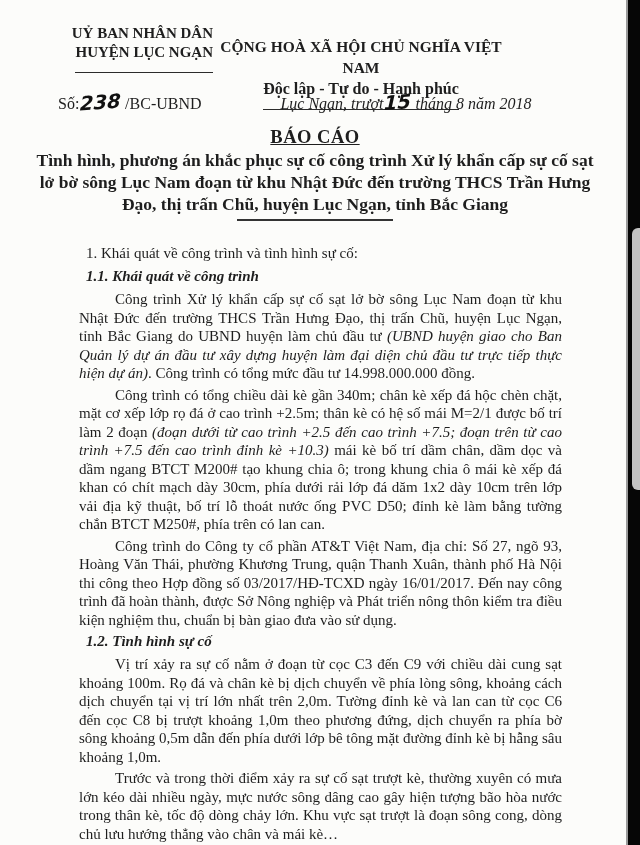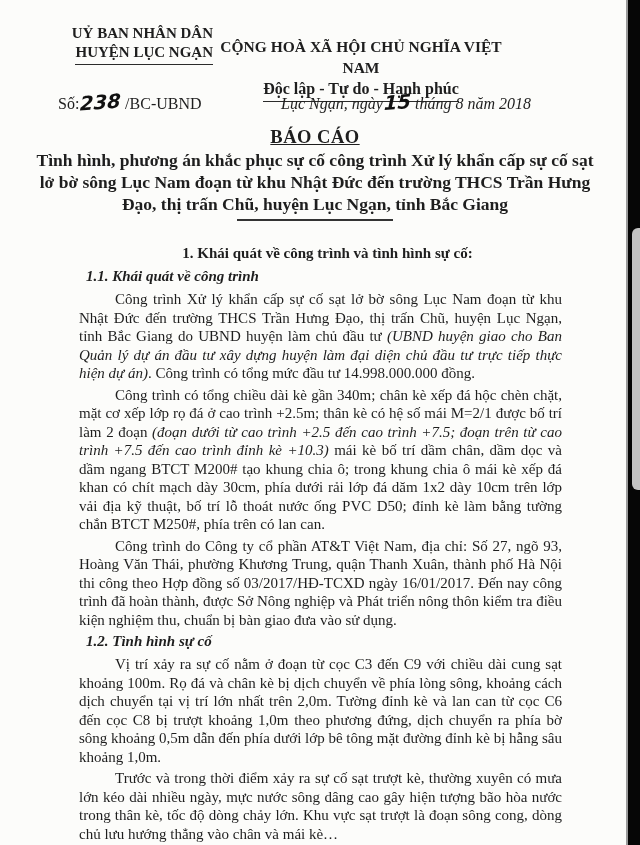--- a/index.html
+++ b/index.html
@@ -8,36 +8,36 @@
     overflow:hidden;font-family:"Liberation Serif","DejaVu Serif",serif;
     color:#1e1e1e;margin:0 auto;
   }
   
   .scan-band{position:absolute;top:0;right:0;width:12px;height:845px;background:#060606;border-left:2px solid #9a9a9a;}
   .scan-strip{position:absolute;top:228px;right:0;width:8px;height:262px;background:#c3c3c3;border-radius:6px 0 0 6px;}
   
   .issuer{position:absolute;left:43px;top:24px;width:170px;text-align:right;font-weight:bold;font-size:15px;line-height:19px;}
   .national{position:absolute;left:218px;top:36px;width:286px;text-align:center;font-weight:bold;font-size:15.5px;line-height:21px;}
   .motto{font-size:16px;}
-  .u{display:inline-block;border-bottom:1.5px solid #2b2b2b;padding-bottom:2px;}
+  .u{display:inline-block;border-bottom:1.5px solid #2b2b2b;padding-bottom:10px;}
   .doc-number{position:absolute;left:58px;top:93px;font-size:16px;}
   .dateline{position:absolute;left:268px;top:93px;width:276px;text-align:center;font-style:italic;font-size:16px;}
   .hand{
     font-family:"DejaVu Sans",sans-serif;font-weight:700;font-style:italic;
     font-size:1.22em;line-height:1;display:inline-block;
     transform:rotate(-4deg) skewX(-6deg);margin:0 4px 0 1px;color:#111;
   }
   
   .titleblock{position:absolute;left:35px;top:126px;width:560px;text-align:center;}
   .title{font-weight:bold;font-size:18.5px;line-height:22px;letter-spacing:.5px;text-decoration:underline;}
   .subtitle{font-weight:bold;font-size:17.5px;line-height:22px;margin-top:1px;}
   .title-rule{width:156px;border-top:2px solid #333;margin:4px auto 0;}
   
   .bodytext{position:absolute;left:72px;top:244px;width:497px;font-size:15px;line-height:18.5px;text-align:justify;}
-  .bodytext h3{font-size:15px;line-height:19px;font-weight:bold;margin:0 0 4px 14px;text-align:center;}
+  .bodytext h3{font-size:15px;line-height:19px;font-weight:normal;margin:0 0 4px 14px;text-align:left;}
   .bodytext h4{font-size:15px;line-height:19px;font-weight:bold;font-style:italic;margin:0 0 4px 14px;text-align:left;}
   .bodytext h4.gap{margin-top:3px;}
   .bodytext p{margin:0 7px 3px;text-indent:36px;}
   .it{font-style:italic;}
 </style>
 </head>
 <body>
 
 <div class="sheet">
 
@@ -50,21 +50,21 @@
   </div>
   <div class="doc-number">
     <span>Số:</span><span class="hand">238</span><span>/BC-UBND</span>
   </div>
 
   <div class="national">
     <div>CỘNG HOÀ XÃ HỘI CHỦ NGHĨA VIỆT NAM</div>
     <div class="motto"><span class="u">Độc lập - Tự do - Hạnh phúc</span></div>
   </div>
   <div class="dateline">
-    <span>Lục Ngạn, ngày</span><span class="hand">15</span><span>tháng 8 năm 2018</span>
+    <span>Lục Ngạn, trượt</span><span class="hand">15</span><span>tháng 8 năm 2018</span>
   </div>
 
   <div class="titleblock">
     <div class="title">BÁO CÁO</div>
     <div class="subtitle">Tình hình, phương án khắc phục sự cố công trình Xử lý khẩn cấp sự cố sạt lở bờ sông Lục Nam đoạn từ khu Nhật Đức đến trường THCS Trần Hưng Đạo, thị trấn Chũ, huyện Lục Ngạn, tỉnh Bắc Giang</div>
     <div class="title-rule"></div>
   </div>
 
   <div class="bodytext">
     <h3>1. Khái quát về công trình và tình hình sự cố:</h3>

